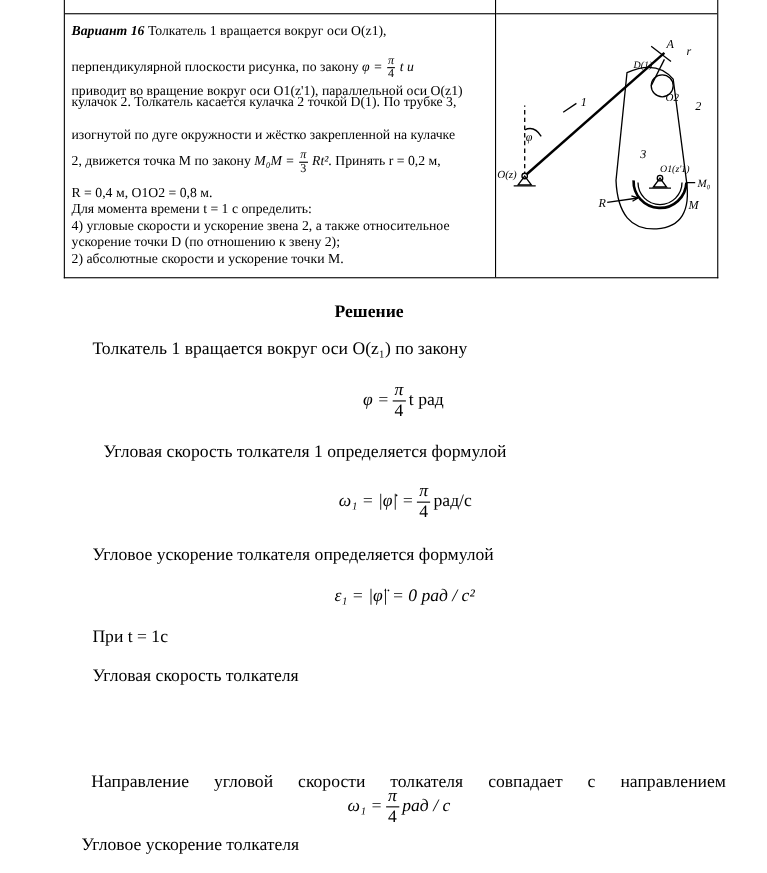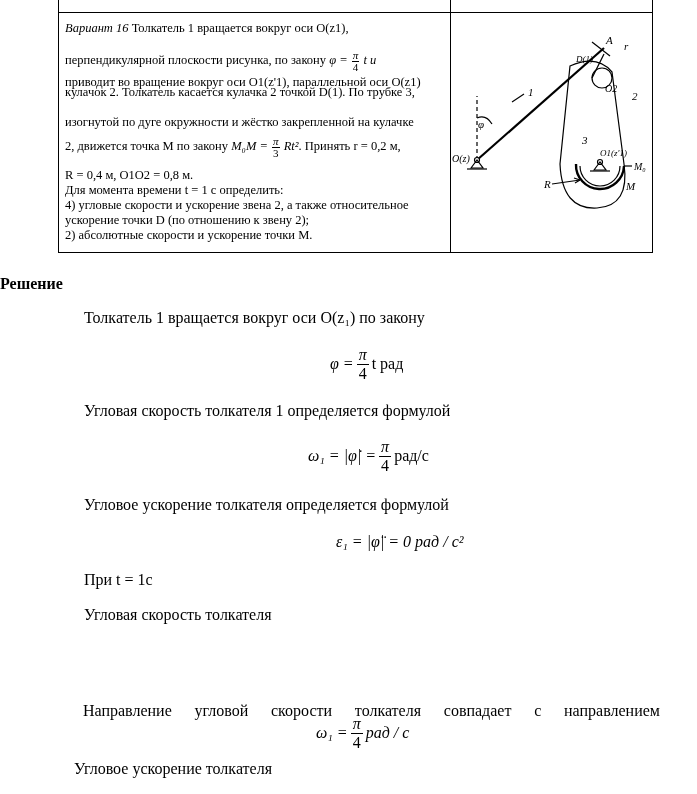--- a/index.html
+++ b/index.html
@@ -8,31 +8,31 @@
 
   
   .task-table { position: absolute; left: 58px; top: 0; width: 593px; height: 252px;
                 border-left: 1px solid #000; border-right: 1px solid #000; border-bottom: 1px solid #000; }
   .task-divider { position: absolute; left: 391px; top: 0; width: 1px; height: 252px; background: #000; }
   .top-line { position: absolute; left: 0; top: 12px; width: 391px; height: 1px; background: #000; }
   .top-line2 { position: absolute; left: 392px; top: 12px; width: 201px; height: 1px; background: #000; }
 
   .task-text { position: absolute; left: 6px; top: 22px; width: 380px; font-size: 12.5px; line-height: 1.0; }
   .tline { position: absolute; left: 0; white-space: nowrap; }
-  .b { font-weight: normal; font-style: italic; }
+  .b { font-weight: bold; font-style: italic; }
   .i { font-style: italic; }
   .frac-s { display: inline-block; vertical-align: middle; text-align: center; font-size: 11px; line-height: 1; margin: 0 1px; }
   .frac-s .num { display: block; border-bottom: 1px solid #000; padding: 0 1px; }
   .frac-s .den { display: block; }
 
   
   .diagram { position: absolute; left: 393px; top: 14px; width: 200px; height: 236px; }
 
   
-  .heading { position: absolute; left: 0; width: 671px; top: 275px; font-size: 16px; font-weight: bold; }
+  .heading { position: absolute; left: 0; width: 671px; text-align: center; top: 275px; font-size: 16px; font-weight: bold; }
   .para { position: absolute; font-size: 16px; white-space: nowrap; }
   .formula { position: absolute; font-size: 16px; white-space: nowrap; display: flex; align-items: center; }
   .frac { display: inline-flex; flex-direction: column; align-items: center; vertical-align: middle; margin: 0 3px; font-size: 16px; line-height: 1.1; }
   .frac .num { border-bottom: 1px solid #000; padding: 0 2px; font-style: italic; }
   .frac .den { padding: 0 2px; }
   .justify { position: absolute; left: 36px; width: 624px; font-size: 16px; line-height: 21px; }
   .justify .first { display: flex; justify-content: space-between; padding-left: 47px; }
 </style>
 </head>
 <body>
@@ -124,34 +124,34 @@
 
 <div class="formula" style="left:330px; top:346px;">
   <span class="i" style="font-style:italic">φ =</span>
   <span class="frac">
       <span class="num">π</span>
       <span class="den">4</span>
     </span>
   <span>t рад</span>
 </div>
 
-<div class="para" style="left:84px; top:402px;">Угловая скорость толкателя 1 определяется формулой</div>
+<div class="para" style="left:94px; top:402px;">Угловая скорость толкателя 1 определяется формулой</div>
 
 <div class="formula" style="left:308px; top:438px;">
   <span class="i" style="font-style:italic">ω₁ = |φ̇| =</span>
   <span class="frac">
       <span class="num">π</span>
       <span class="den">4</span>
     </span>
   <span>рад/с</span>
 </div>
 
 <div class="para" style="left:84px; top:496px;">Угловое ускорение толкателя определяется формулой</div>
 
-<div class="formula" style="left:304px; top:533px; font-style:italic;margin-left:32px;">ε₁ = |φ̈| = 0 рад / с²</div>
+<div class="formula" style="left:304px; top:533px; font-style:italic;">ε₁ = |φ̈| = 0 рад / с²</div>
 
 <div class="para" style="left:84px; top:571px;">При  t = 1c</div>
 
 <div class="para" style="left:84px; top:606px;">Угловая скорость толкателя</div>
 
 <div class="formula" style="left:316px; top:671px;margin-top:44px;">
   <span class="i" style="font-style:italic">ω₁ =</span>
   <span class="frac">
       <span class="num">π</span>
       <span class="den">4</span>

